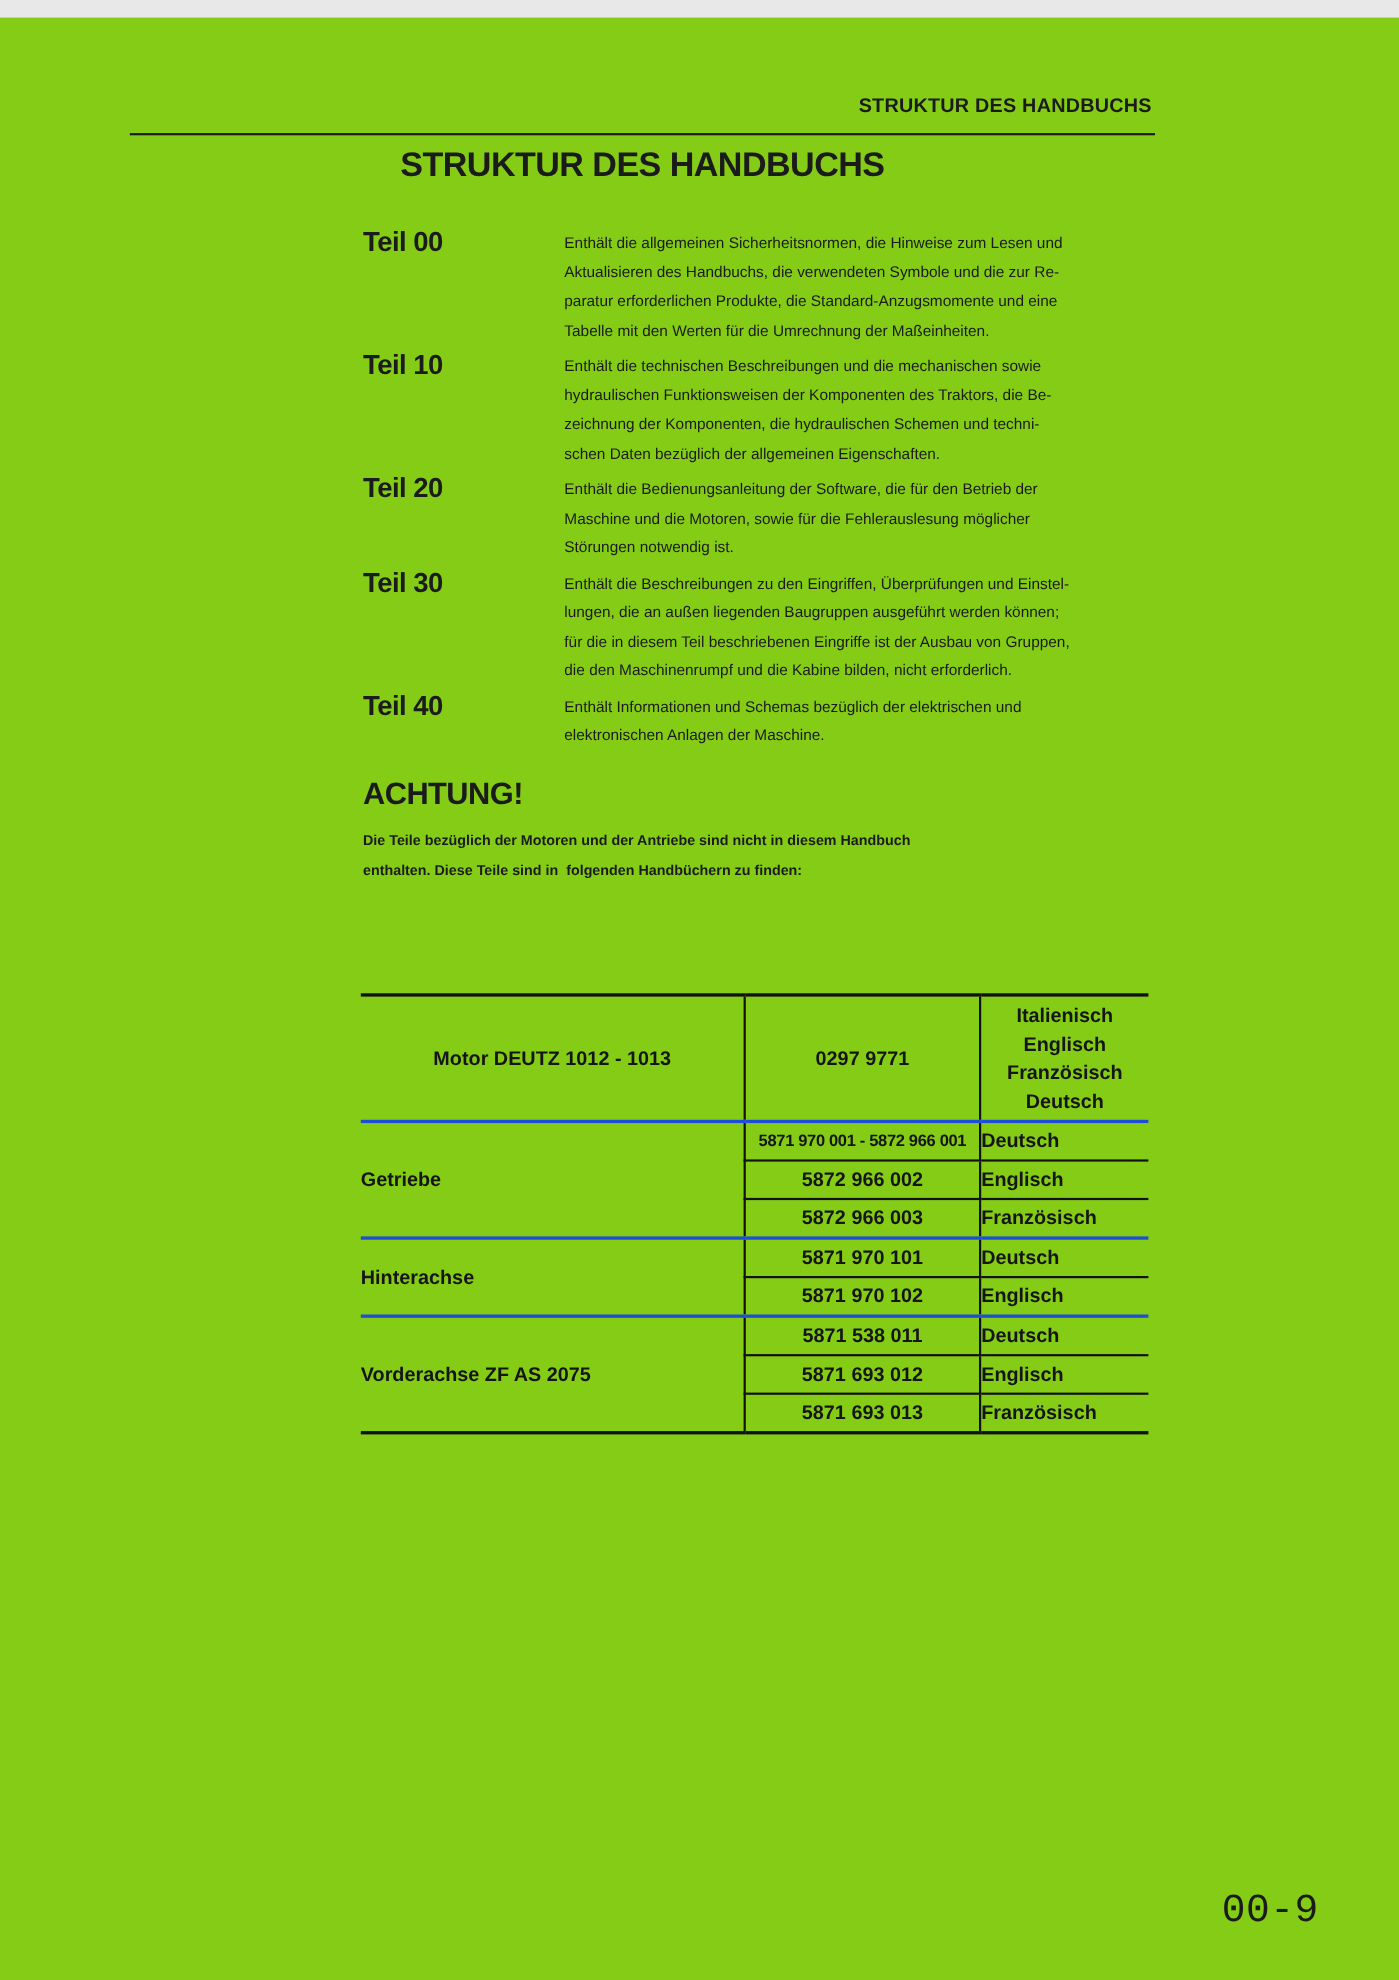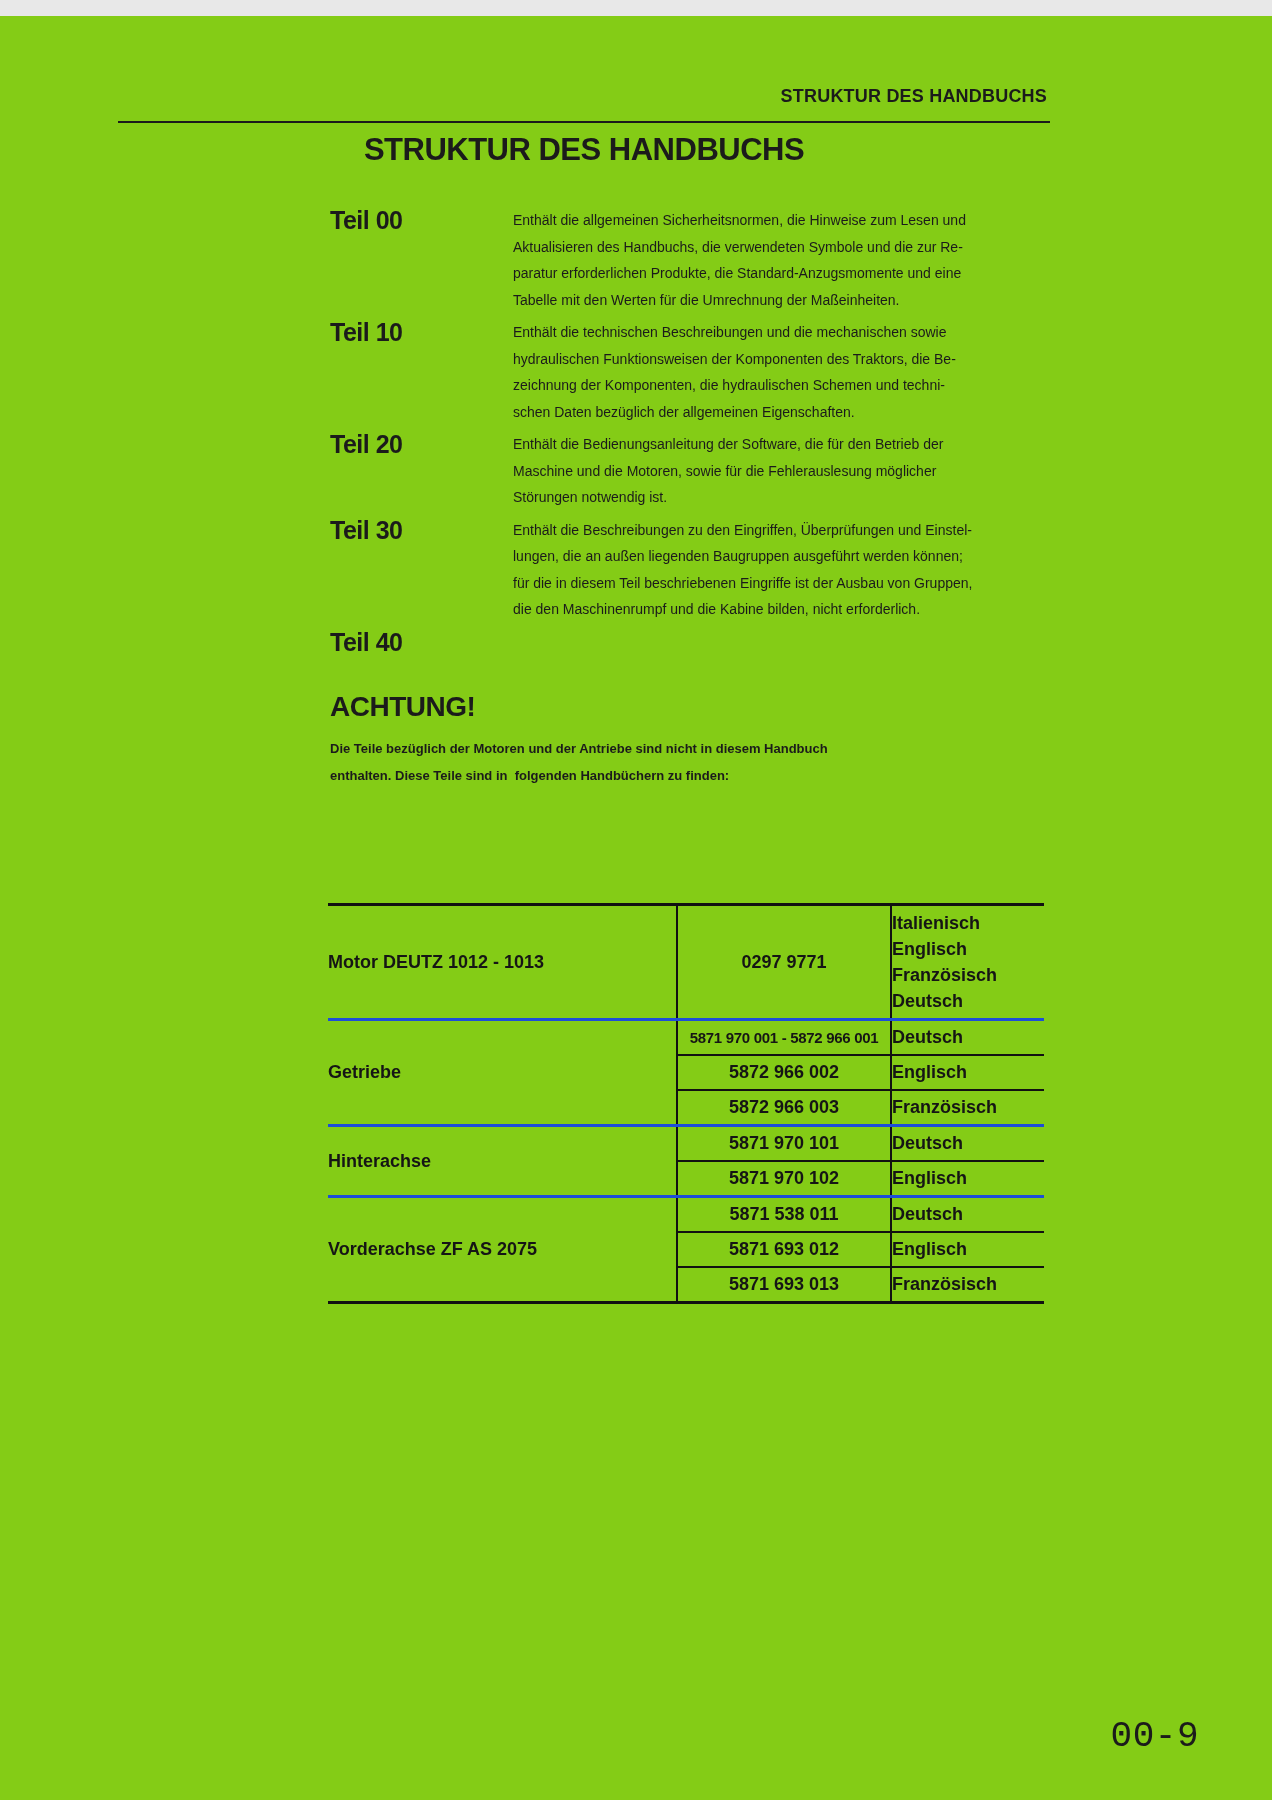--- a/index.html
+++ b/index.html
@@ -61,21 +61,21 @@
     line-height: 27px;
   }
   .section-text {
     font-size: 14px;
     line-height: 26.5px;
     white-space: pre;
   }
 
   .notice {
     position: absolute;
-    top: 675px;
+    top: 690px;
     left: 330px;
     width: 730px;
   }
   .notice-heading {
     font-size: 28px;
     font-weight: bold;
     letter-spacing: -0.5px;
     margin-bottom: 12px;
   }
   .notice-text {
@@ -113,21 +113,21 @@
     border-right: 2px solid #111;
     white-space: nowrap;
   }
   .c-num.small-num { font-size: 15px; letter-spacing: -0.3px; }
   .c-lang {
     width: 152px;
     text-align: left;
     padding-left: 9px;
   }
   .c-lang.multi { white-space: pre; line-height: 26px; }
-  td.tall { height: 112px; }
+  td.tall { height: 112px; text-align: center; }
 
   .page-number {
     position: absolute;
     top: 1700px;
     right: 73px;
     font-size: 36px;
     letter-spacing: 0.5px;
     font-family: Liberation Mono, monospace;
   }
 </style>
@@ -164,20 +164,22 @@
     </div>
     <div class="section">
       <div class="section-label">Teil 30</div>
       <div class="section-text">Enthält die Beschreibungen zu den Eingriffen, Überprüfungen und Einstel-
 lungen, die an außen liegenden Baugruppen ausgeführt werden können;
 für die in diesem Teil beschriebenen Eingriffe ist der Ausbau von Gruppen,
 die den Maschinenrumpf und die Kabine bilden, nicht erforderlich.</div>
     </div>
     <div class="section">
       <div class="section-label">Teil 40</div>
+      <div class="section-text">Enthält Informationen und Schemas bezüglich der elektrischen und
+elektronischen Anlagen der Maschine.</div>
     </div>
   </div>
 
   <div class="notice">
     <div class="notice-heading">ACHTUNG!</div>
     <div class="notice-text">Die Teile bezüglich der Motoren und der Antriebe sind nicht in diesem Handbuch
 enthalten. Diese Teile sind in  folgenden Handbüchern zu finden:</div>
   </div>
 
   <table class="manuals">

